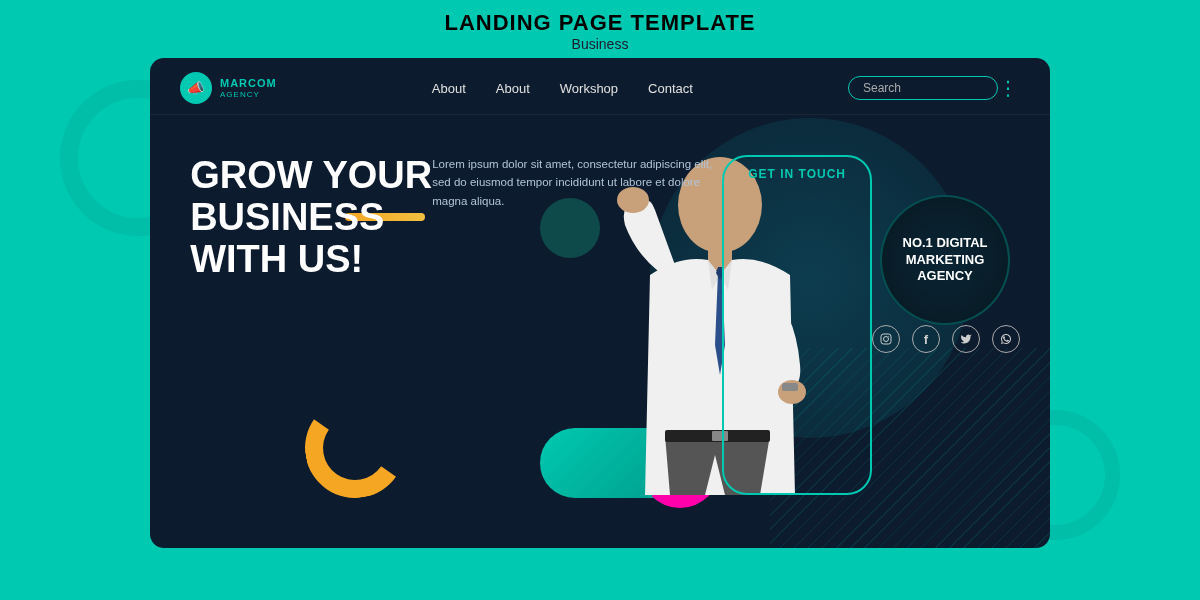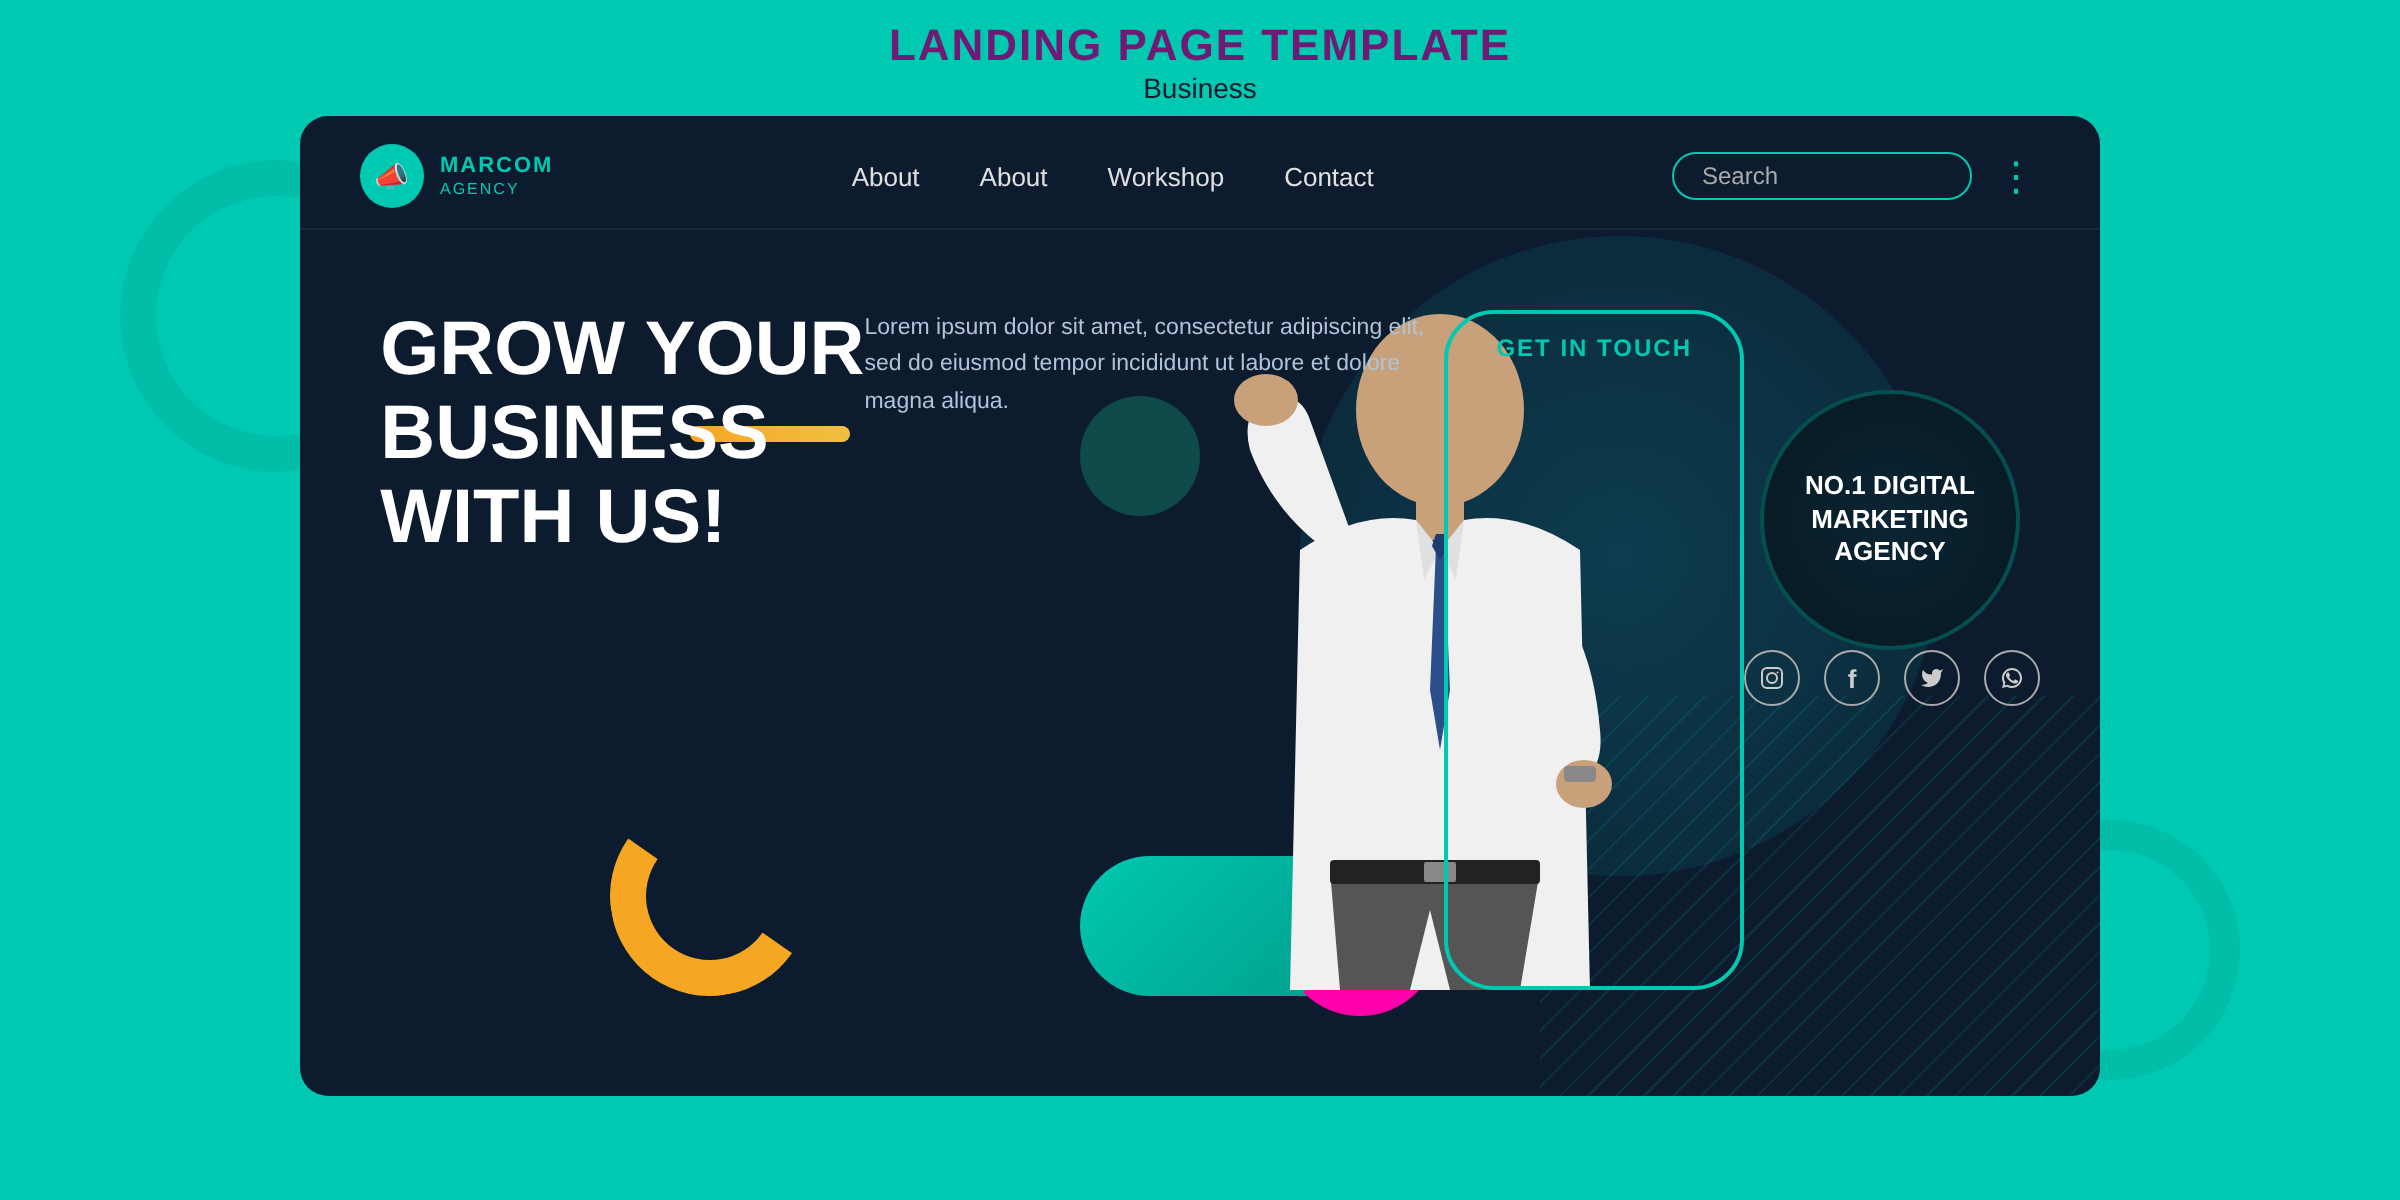--- a/index.html
+++ b/index.html
@@ -38,21 +38,21 @@
       width: 100%;
       text-align: center;
       padding: 10px 0 6px;
       background: #00c9b1;
       z-index: 2;
     }
 
     .page-title {
       font-size: 22px;
       font-weight: 900;
-      color: #701a75;
+      color: #000000;
       letter-spacing: 1px;
       text-transform: uppercase;
     }
 
     .page-subtitle {
       font-size: 14px;
       color: #1a1a2e;
       font-weight: 500;
     }
 
@@ -190,21 +190,20 @@
     .nav-link {
       font-size: 13px;
       color: #e0e0e0;
       text-decoration: none;
       cursor: pointer;
     }
 
     .nav-right {
       display: flex;
       align-items: center;
-      gap: 12px;
     }
 
     .search-box {
       display: flex;
       align-items: center;
       border: 1.5px solid #00c9b1;
       border-radius: 20px;
       padding: 4px 14px;
       background: transparent;
     }

